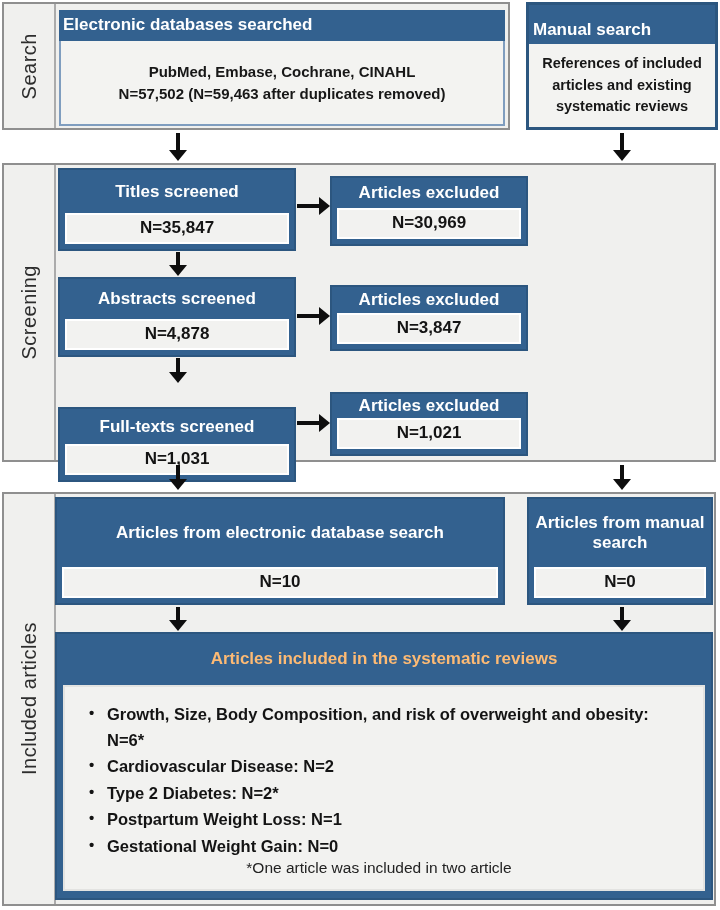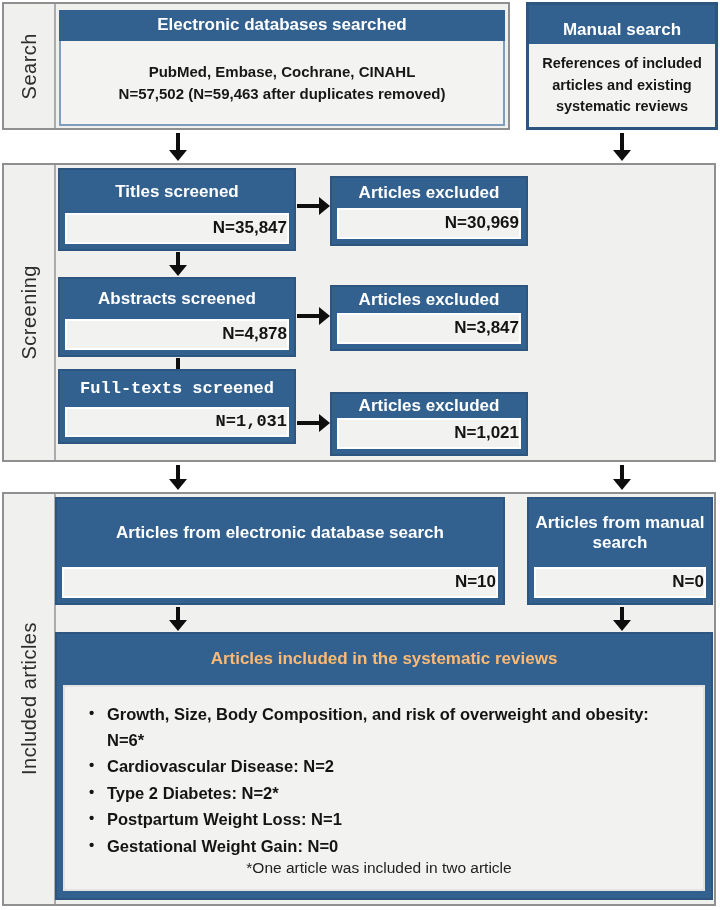--- a/index.html
+++ b/index.html
@@ -52,34 +52,33 @@
     font-weight: bold;
     font-size: 17px;
     text-align: center;
     line-height: 1.15;
     padding: 2px 6px;
   }
   .stat-value {
     margin: 0 5px 5px 5px;
     background: #f2f2f0;
     border: 2px solid #ffffff;
-    text-align: right;
+    text-align: center;
     font-weight: bold;
     font-size: 17px;
     color: #141414;
     padding: 3px 0 4px 0;
   }
   
   .hb-box { position: absolute; display: flex; flex-direction: column; }
   .hb-header {
     background: #33618f;
     color: #ffffff;
     font-weight: bold;
     font-size: 17px;
-    text-align: center;
     padding: 5px 4px 6px 4px;
   }
   .hb-body {
     flex: 1;
     background: #f3f3f1;
     border: 2px solid #7f9dbf;
     border-top: none;
     display: flex;
     flex-direction: column;
     align-items: center;
@@ -238,21 +237,21 @@
   </div>
   <div class="stat-box" style="left:330px; top:285px; width:198px; height:66px;">
     <div class="stat-title">Articles excluded</div>
     <div class="stat-value">N=3,847</div>
   </div>
   <div class="arrow-v" style="left:169px; top:358px; height:25px;">
     <div class="shaft"></div>
       <div class="head"></div>
   </div>
 
-  <div class="stat-box" style="left:58px; top:369px; width:238px; height:75px;font-family:Liberation Mono, monospace;">
+  <div class="stat-box" style="left:58px; top:407px; width:238px; height:75px;">
     <div class="stat-title">Full-texts screened</div>
     <div class="stat-value">N=1,031</div>
   </div>
   <div class="arrow-h" style="left:297px; top:414px; width:33px;">
     <div class="shaft"></div>
       <div class="head"></div>
   </div>
   <div class="stat-box" style="left:330px; top:392px; width:198px; height:64px;">
     <div class="stat-title">Articles excluded</div>
     <div class="stat-value">N=1,021</div>

